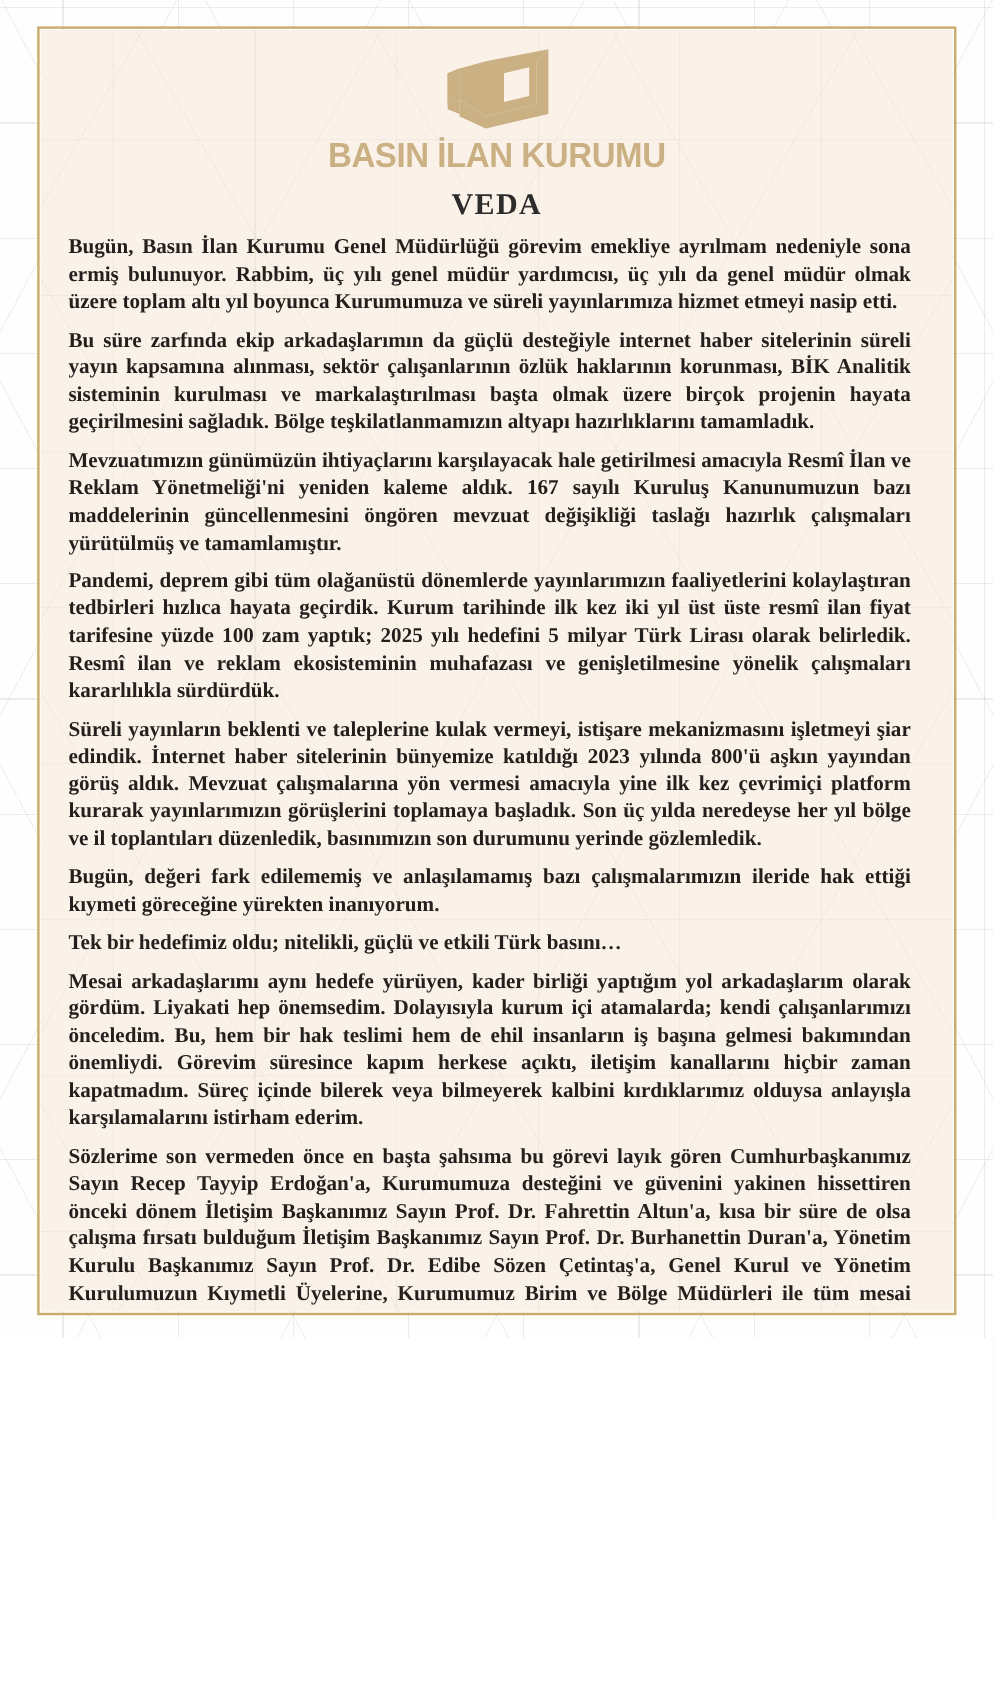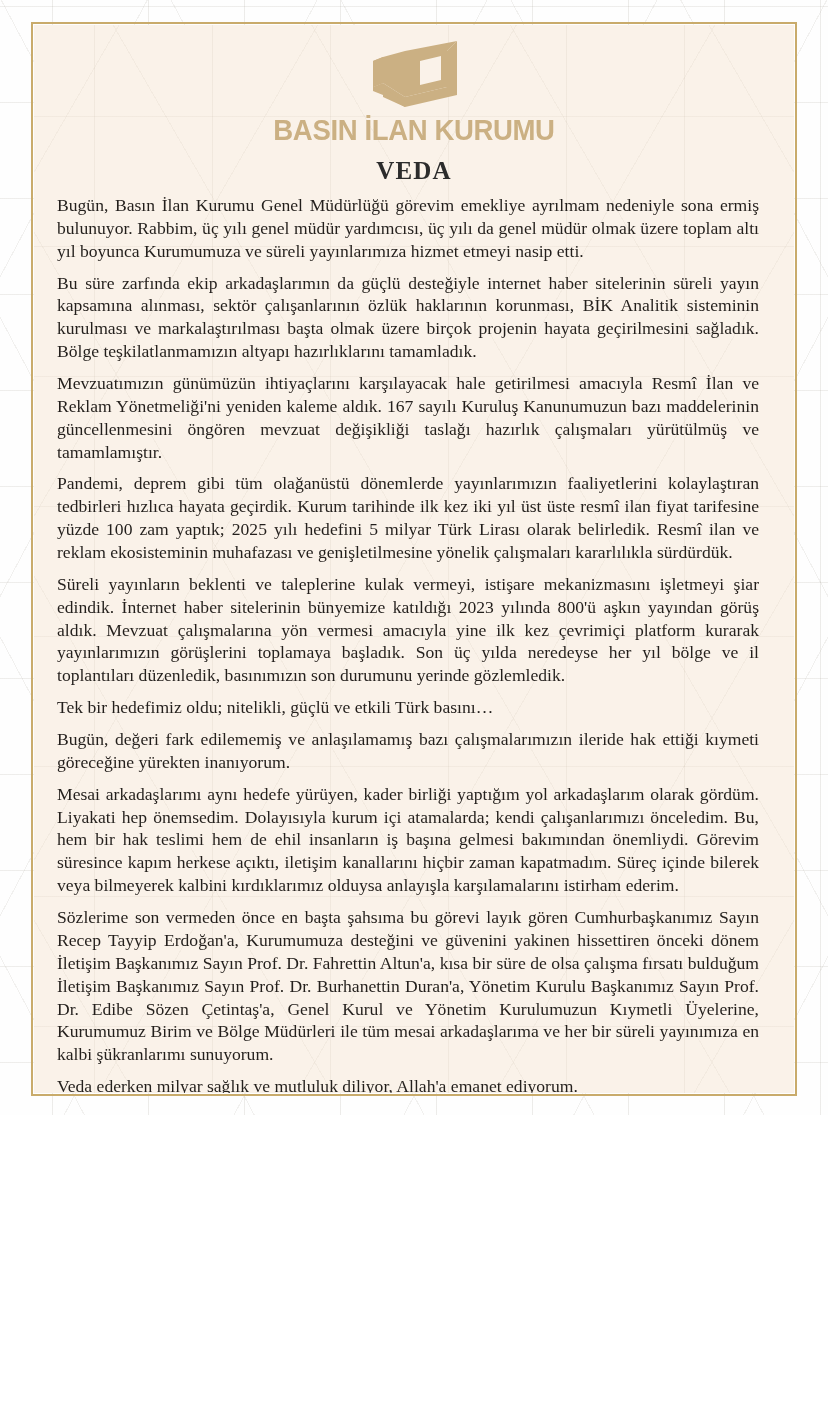--- a/index.html
+++ b/index.html
@@ -154,20 +154,21 @@
   .body-text {
     color: #231f1c;
     font-size: 17.6px;
     line-height: 1.30;
     text-align: justify;
     text-justify: inter-word;
   }
   .body-text p {
     margin: 0 12px 9px 0;
     text-indent: 0;
+    font-weight: bold;
   }
   .body-text p.last {
     margin-bottom: 4px;
   }
 
   
   .sign-block {
     margin-top: 6px;
     text-align: left;
     padding-right: 12px;
@@ -216,22 +217,22 @@
       </div>
 
       <div class="doc-title">VEDA</div>
 
       <div class="body-text">
         <p>Bugün, Basın İlan Kurumu Genel Müdürlüğü görevim emekliye ayrılmam nedeniyle sona ermiş bulunuyor. Rabbim, üç yılı genel müdür yardımcısı, üç yılı da genel müdür olmak üzere toplam altı yıl boyunca Kurumumuza ve süreli yayınlarımıza hizmet etmeyi nasip etti.</p>
         <p>Bu süre zarfında ekip arkadaşlarımın da güçlü desteğiyle internet haber sitelerinin süreli yayın kapsamına alınması, sektör çalışanlarının özlük haklarının korunması, BİK Analitik sisteminin kurulması ve markalaştırılması başta olmak üzere birçok projenin hayata geçirilmesini sağladık. Bölge teşkilatlanmamızın altyapı hazırlıklarını tamamladık.</p>
         <p>Mevzuatımızın günümüzün ihtiyaçlarını karşılayacak hale getirilmesi amacıyla Resmî İlan ve Reklam Yönetmeliği'ni yeniden kaleme aldık. 167 sayılı Kuruluş Kanunumuzun bazı maddelerinin güncellenmesini öngören mevzuat değişikliği taslağı hazırlık çalışmaları yürütülmüş ve tamamlamıştır.</p>
         <p>Pandemi, deprem gibi tüm olağanüstü dönemlerde yayınlarımızın faaliyetlerini kolaylaştıran tedbirleri hızlıca hayata geçirdik. Kurum tarihinde ilk kez iki yıl üst üste resmî ilan fiyat tarifesine yüzde 100 zam yaptık; 2025 yılı hedefini 5 milyar Türk Lirası olarak belirledik. Resmî ilan ve reklam ekosisteminin muhafazası ve genişletilmesine yönelik çalışmaları kararlılıkla sürdürdük.</p>
         <p>Süreli yayınların beklenti ve taleplerine kulak vermeyi, istişare mekanizmasını işletmeyi şiar edindik. İnternet haber sitelerinin bünyemize katıldığı 2023 yılında 800'ü aşkın yayından görüş aldık. Mevzuat çalışmalarına yön vermesi amacıyla yine ilk kez çevrimiçi platform kurarak yayınlarımızın görüşlerini toplamaya başladık. Son üç yılda neredeyse her yıl bölge ve il toplantıları düzenledik, basınımızın son durumunu yerinde gözlemledik.</p>
+        <p>Bugün, değeri fark edilememiş ve anlaşılamamış bazı çalışmalarımızın ileride hak ettiği kıymeti göreceğine yürekten inanıyorum.</p>
         <p>Tek bir hedefimiz oldu; nitelikli, güçlü ve etkili Türk basını…</p>
-        <p>Bugün, değeri fark edilememiş ve anlaşılamamış bazı çalışmalarımızın ileride hak ettiği kıymeti göreceğine yürekten inanıyorum.</p>
         <p>Mesai arkadaşlarımı aynı hedefe yürüyen, kader birliği yaptığım yol arkadaşlarım olarak gördüm. Liyakati hep önemsedim. Dolayısıyla kurum içi atamalarda; kendi çalışanlarımızı önceledim. Bu, hem bir hak teslimi hem de ehil insanların iş başına gelmesi bakımından önemliydi. Görevim süresince kapım herkese açıktı, iletişim kanallarını hiçbir zaman kapatmadım. Süreç içinde bilerek veya bilmeyerek kalbini kırdıklarımız olduysa anlayışla karşılamalarını istirham ederim.</p>
         <p>Sözlerime son vermeden önce en başta şahsıma bu görevi layık gören Cumhurbaşkanımız Sayın Recep Tayyip Erdoğan'a, Kurumumuza desteğini ve güvenini yakinen hissettiren önceki dönem İletişim Başkanımız Sayın Prof. Dr. Fahrettin Altun'a, kısa bir süre de olsa çalışma fırsatı bulduğum İletişim Başkanımız Sayın Prof. Dr. Burhanettin Duran'a, Yönetim Kurulu Başkanımız Sayın Prof. Dr. Edibe Sözen Çetintaş'a, Genel Kurul ve Yönetim Kurulumuzun Kıymetli Üyelerine, Kurumumuz Birim ve Bölge Müdürleri ile tüm mesai arkadaşlarıma ve her bir süreli yayınımıza en kalbi şükranlarımı sunuyorum.</p>
         <p>Veda ederken milyar sağlık ve mutluluk diliyor, Allah'a emanet ediyorum.</p>
         <p class="last">Resmî kalın…</p>
       </div>
 
       <div class="sign-block">
         <svg class="signature-glyph" viewBox="0 0 190 72" aria-hidden="true">
           <g fill="none" stroke="#17140f" stroke-width="2.2" stroke-linecap="round" stroke-linejoin="round">
             <path d="M14 8 C9 20, 7 36, 10 50 C12 59, 18 64, 26 62"></path>

